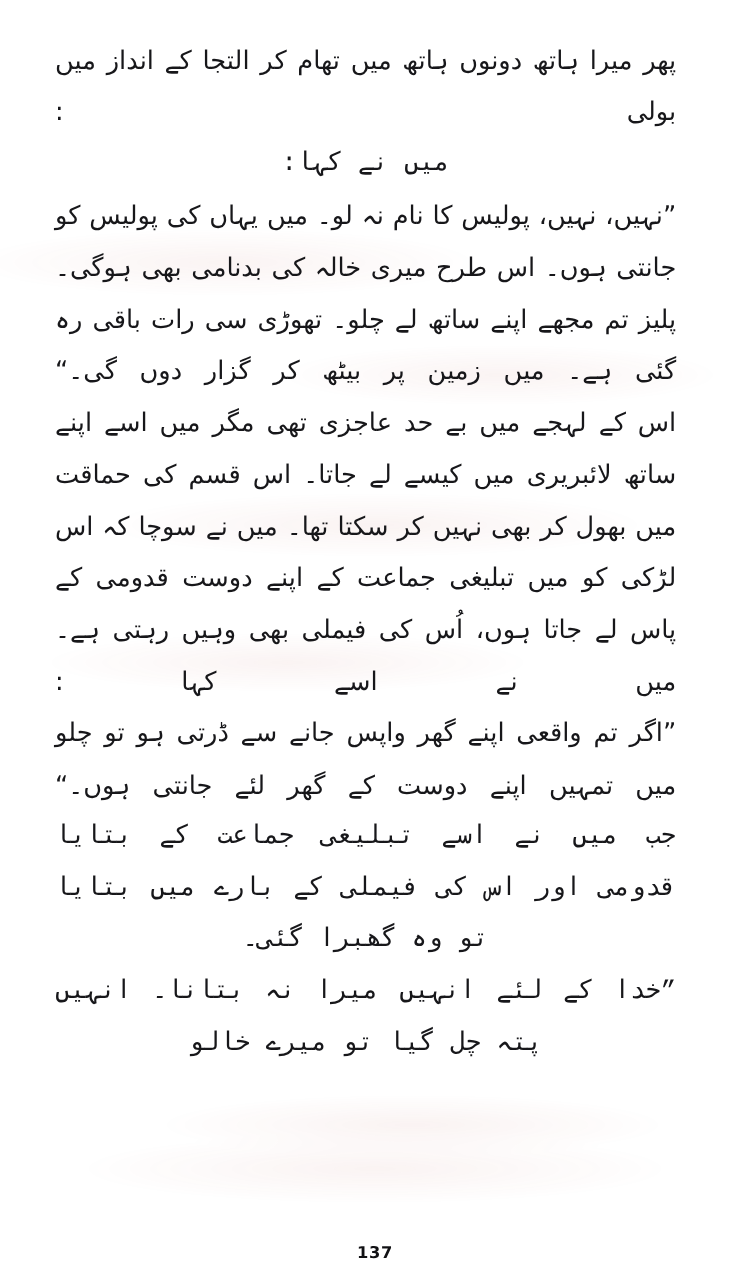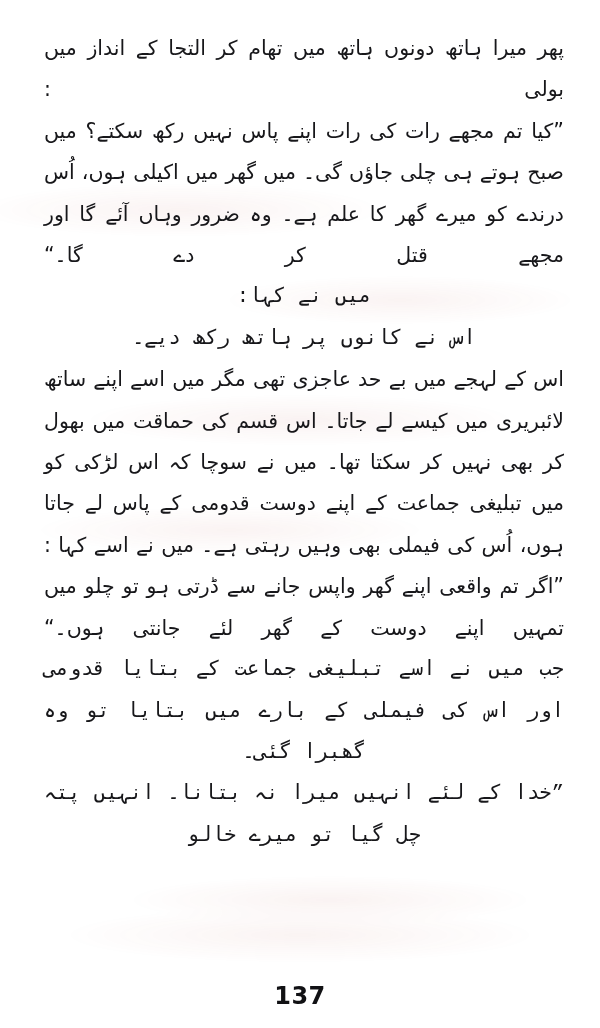--- a/index.html
+++ b/index.html
@@ -26,21 +26,21 @@
       radial-gradient(ellipse 260px 36px at 400px 300px, #b03a2e 0%, rgba(176,58,46,0) 70%),
       radial-gradient(ellipse 320px 38px at 300px 420px, #a93226 0%, rgba(169,50,38,0) 70%),
       radial-gradient(ellipse 280px 34px at 230px 530px, #b03a2e 0%, rgba(176,58,46,0) 72%),
       radial-gradient(ellipse 300px 36px at 330px 900px, #a93226 0%, rgba(169,50,38,0) 70%),
       radial-gradient(ellipse 340px 40px at 300px 935px, #b03a2e 0%, rgba(176,58,46,0) 72%);
   }
 
   .page {
     position: absolute;
     inset: 0;
-    padding: 28px 32px 0 40px;
+    padding: 28px 55px 0 40px;
     box-sizing: border-box;
   }
 
   .body-text {
     direction: rtl;
     text-align: justify;
     text-align-last: justify;
     font-family: "DejaVu Sans", sans-serif;
     color: #17171a;
     font-size: 20.5px;
@@ -62,37 +62,36 @@
 
   .footer {
     position: absolute;
     left: 0;
     right: 0;
     bottom: 18px;
     text-align: center;
   }
   .page-number {
     font-family: "DejaVu Sans", sans-serif;
-    font-size: 24px;
+    font-size: 13px;
     font-weight: bold;
     color: #111114;
     letter-spacing: 0.5px;
   }
 </style>
 </head>
 <body>
 
 <div class="page-bleed"></div>
 
 <div class="page">
   <div class="body-text">
     <p class="para">پھر میرا ہاتھ دونوں ہاتھ میں تھام کر التجا کے انداز میں بولی :</p>
-    <p class="para">”کیا تم مجھے رات کی رات اپنے پاس نہیں رکھ سکتے؟ میں صبح ہوتے ہی چلی جاؤں گی۔ میں گھر میں اکیلی ہوں، اُس درندے کو میرے گھر کا علم ہے۔ وہ ضرور وہاں آئے گا اور مجھے قتل کر دے گا۔“</p>
     <p class="para center-last">میں نے کہا:</p>
-    <p class="para center-last">اس نے کانوں پر ہاتھ رکھ دیے۔</p>
+    <p class="para">”نہیں، نہیں، پولیس کا نام نہ لو۔ میں یہاں کی پولیس کو جانتی ہوں۔ اس طرح میری خالہ کی بدنامی بھی ہوگی۔ پلیز تم مجھے اپنے ساتھ لے چلو۔ تھوڑی سی رات باقی رہ گئی ہے۔ میں زمین پر بیٹھ کر گزار دوں گی۔“</p>
     <p class="para">اس کے لہجے میں بے حد عاجزی تھی مگر میں اسے اپنے ساتھ لائبریری میں کیسے لے جاتا۔ اس قسم کی حماقت میں بھول کر بھی نہیں کر سکتا تھا۔ میں نے سوچا کہ اس لڑکی کو میں تبلیغی جماعت کے اپنے دوست قدومی کے پاس لے جاتا ہوں، اُس کی فیملی بھی وہیں رہتی ہے۔ میں نے اسے کہا :</p>
     <p class="para">”اگر تم واقعی اپنے گھر واپس جانے سے ڈرتی ہو تو چلو میں تمہیں اپنے دوست کے گھر لئے جانتی ہوں۔“</p>
     <p class="para center-last">جب میں نے اسے تبلیغی جماعت کے بتایا قدومی اور اس کی فیملی کے بارے میں بتایا تو وہ گھبرا گئی۔</p>
     <p class="para center-last">”خدا کے لئے انہیں میرا نہ بتانا۔ انہیں پتہ چل گیا تو میرے خالو</p>
   </div>
 </div>
 
 <div class="footer">
   <span class="page-number">137</span>
 </div>

